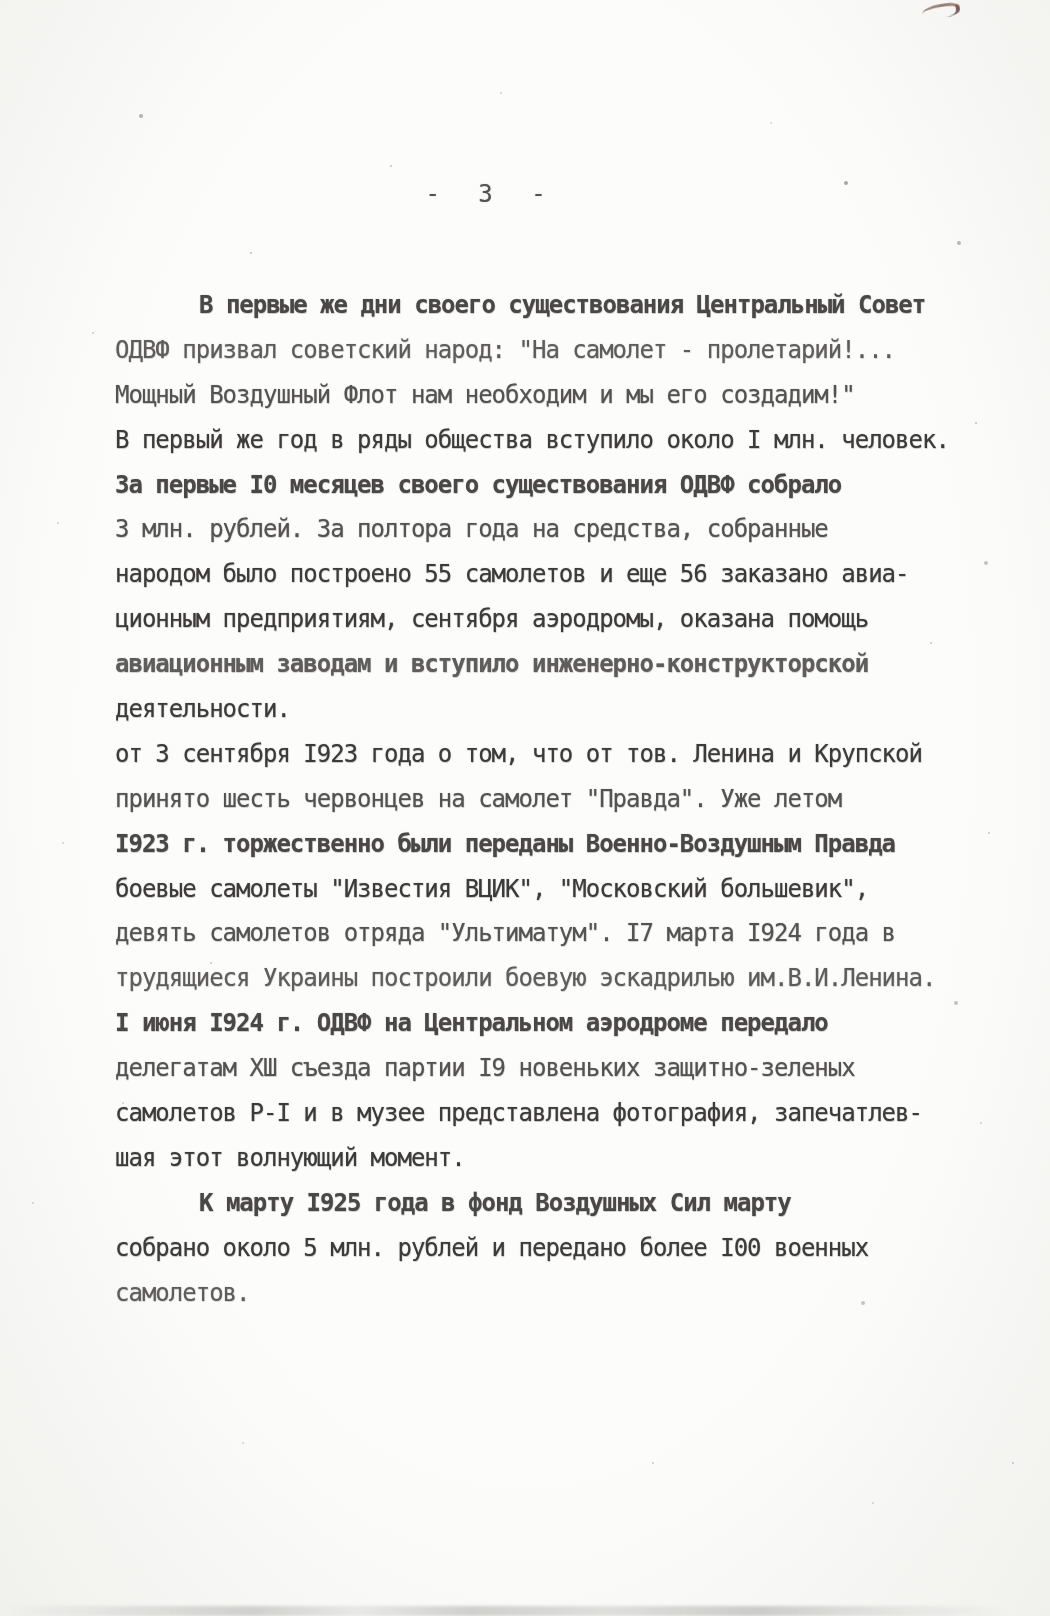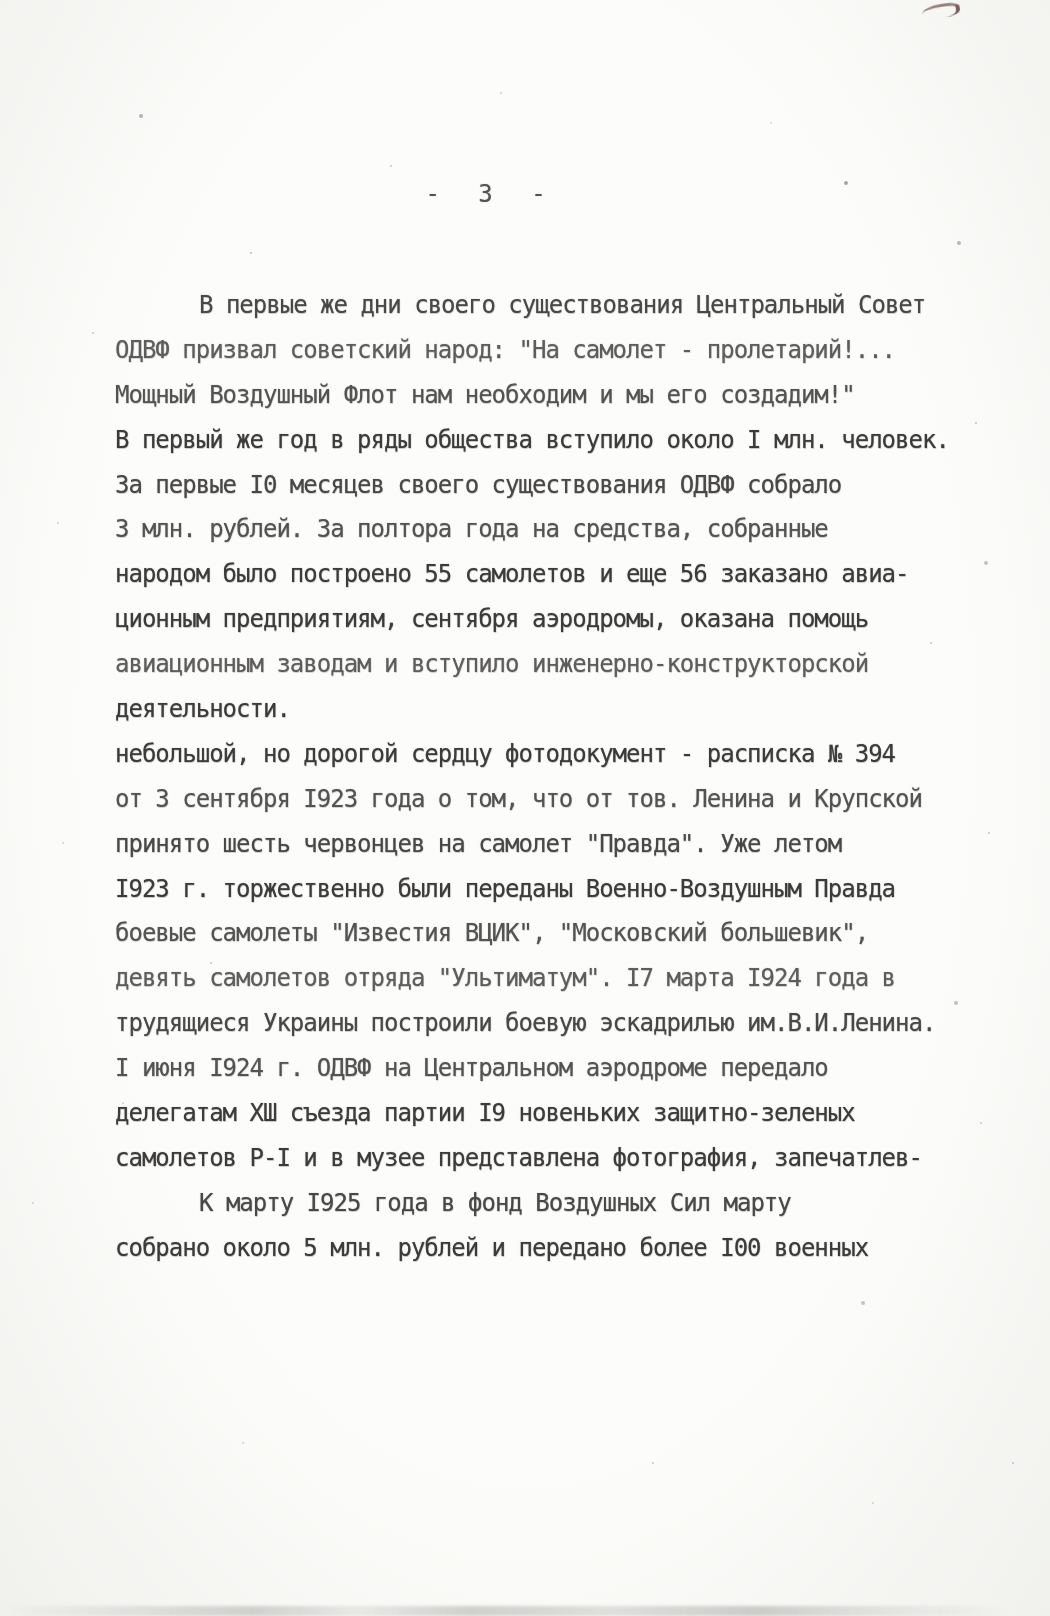--- a/index.html
+++ b/index.html
@@ -42,21 +42,21 @@
     line-height: 44.9px;
     font-size: 24px;
     letter-spacing: -1px;
     white-space: pre;
     color: #3c3b39;
     text-shadow: 0 0 1px rgba(70,70,70,0.55), 0.5px 0.5px 0 rgba(90,90,90,0.25);
   }
   .line.indent { padding-left: 84px; }
   
   .line:nth-child(3n)   { opacity: 0.87; }
-  .line:nth-child(4n+1) { opacity: 0.93; }
+  .line:nth-child(4n+1) { opacity: 0.93; font-weight: bold; }
   .line:nth-child(7n+2) { opacity: 0.82; }
   .ink-mark {
     position: absolute;
     top: 4px;
     left: 922px;
     width: 34px;
     height: 11px;
     border-top: 3px solid rgba(122, 90, 80, 0.75);
     border-right: 4px solid rgba(100, 70, 64, 0.85);
     border-radius: 60% 40% 50% 50%;
@@ -129,30 +129,31 @@
     <div class="line indent">В первые же дни своего существования Центральный Совет</div>
     <div class="line">ОДВФ призвал советский народ: "На самолет - пролетарий!...</div>
     <div class="line">Мощный Воздушный Флот нам необходим и мы его создадим!"</div>
     <div class="line">В первый же год в ряды общества вступило около I млн. человек.</div>
     <div class="line">За первые I0 месяцев своего существования ОДВФ собрало</div>
     <div class="line">3 млн. рублей. За полтора года на средства, собранные</div>
     <div class="line">народом было построено 55 самолетов и еще 56 заказано авиа-</div>
     <div class="line">ционным предприятиям, сентября аэродромы, оказана помощь</div>
     <div class="line">авиационным заводам и вступило инженерно-конструкторской</div>
     <div class="line">деятельности.</div>
-    <div class="line">небольшой, но дорогой сердцу фотодокумент - расписка № 394</div>
     <div class="line">от 3 сентября I923 года о том, что от тов. Ленина и Крупской</div>
     <div class="line">принято шесть червонцев на самолет "Правда". Уже летом</div>
     <div class="line">I923 г. торжественно были переданы Военно-Воздушным Правда</div>
     <div class="line">боевые самолеты "Известия ВЦИК", "Московский большевик",</div>
     <div class="line">девять самолетов отряда "Ультиматум". I7 марта I924 года в</div>
     <div class="line">трудящиеся Украины построили боевую эскадрилью им.В.И.Ленина.</div>
     <div class="line">I июня I924 г. ОДВФ на Центральном аэродроме передало</div>
     <div class="line">делегатам ХШ съезда партии I9 новеньких защитно-зеленых</div>
     <div class="line">самолетов Р-I и в музее представлена фотография, запечатлев-</div>
+    <div class="line">шая этот волнующий момент.</div>
     <div class="line indent">К марту I925 года в фонд Воздушных Сил марту</div>
     <div class="line">собрано около 5 млн. рублей и передано более I00 военных</div>
+    <div class="line">самолетов.</div>
   </div>
 
   <div class="specks"></div>
   <div class="bottom-smudge"></div>
 
 </div>
 
 </body></html>

